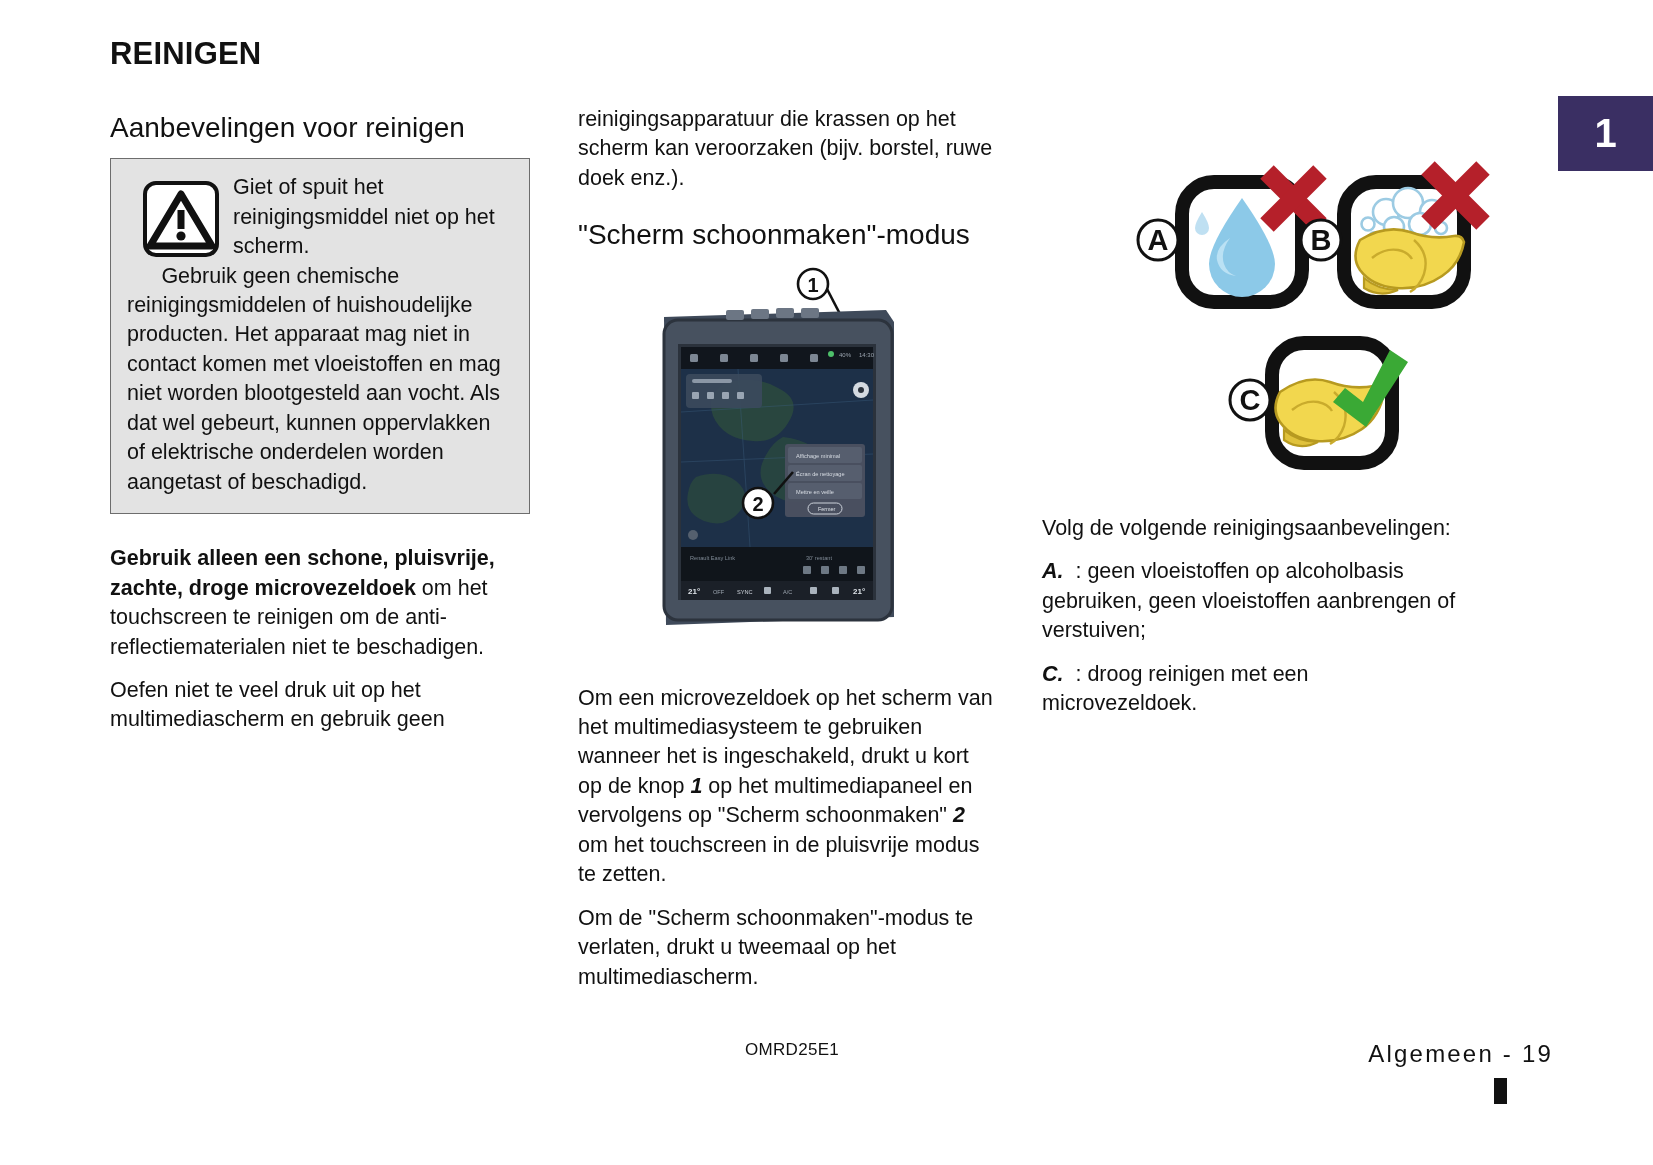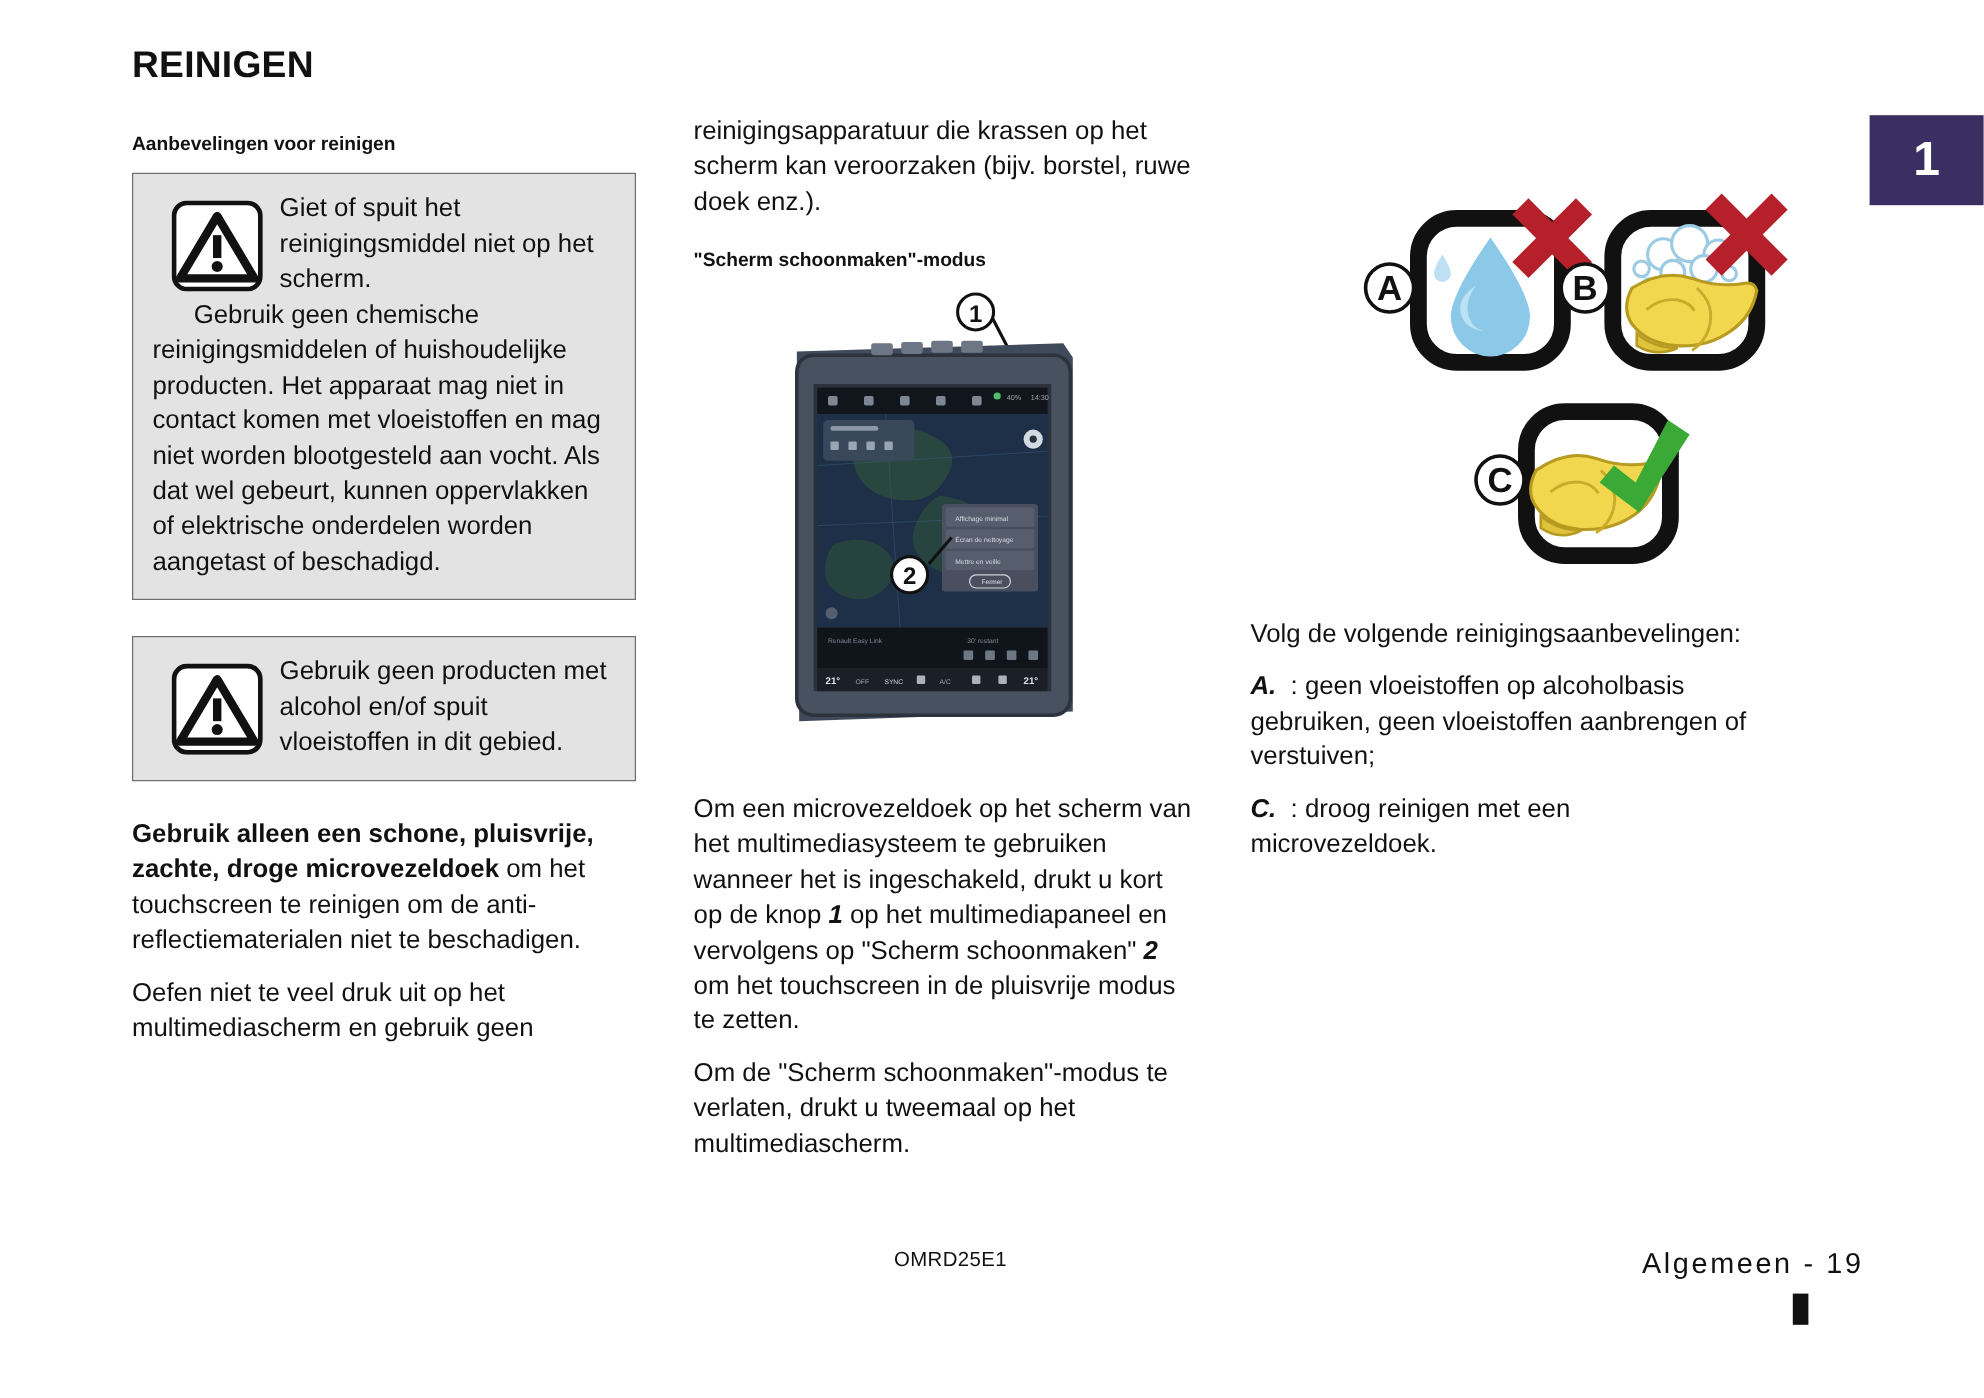--- a/index.html
+++ b/index.html
@@ -28,21 +28,21 @@
     font-size:31px;font-weight:bold;letter-spacing:.2px;
   }
 
   
   .col{position:absolute;top:0;}
   .col-left{left:110px;width:420px;}
   .col-mid{left:578px;width:415px;}
   .col-right{left:1042px;width:420px;}
 
   .section-title{
-    font-size:16px;font-weight:bold;margin:0 0 14px 0;line-height:1.15;
+    font-size:28px;font-weight:normal;margin:0 0 14px 0;line-height:1.15;
   }
   p{margin:0 0 14px 0;}
   .body{font-size:21.5px;line-height:1.37;}
   .b{font-weight:bold;margin-top:12px;}
   .bi{font-weight:bold;font-style:italic;}
 
   
   .warn-box{
     background:#e3e3e3;border:1px solid #6d6d6d;
     box-sizing:border-box;
@@ -103,41 +103,29 @@
         </svg>
       </div>
       <div class="warn-text">
         <span>Giet of spuit het reinigingsmiddel niet op het scherm.</span>
         <span style="display:block;height:0;"></span>
         <span style="margin-left:1.6em;">Gebruik geen chemische reinigingsmiddelen of huishoudelijke producten. Het apparaat mag niet in contact komen met vloeistoffen en mag niet worden blootgesteld aan vocht. Als dat wel gebeurt, kunnen oppervlakken of elektrische onderdelen worden aangetast of beschadigd.</span>
       </div>
       <div style="clear:both;"></div>
     </div>
 
-    <div class="warn-box">
-      <div class="warn-icon">
-        <svg viewBox="0 0 76 76" width="76" height="76" aria-hidden="true">
-          <rect x="2" y="2" width="72" height="72" rx="11" ry="11" fill="#ffffff" stroke="#111111" stroke-width="4"></rect>
-          <path d="M38 13 L69 65 L7 65 Z" fill="none" stroke="#111111" stroke-width="7" stroke-linejoin="round"></path>
-          <rect x="34.5" y="29" width="7" height="19" fill="#111111"></rect>
-          <circle cx="38" cy="55" r="4.6" fill="#111111"></circle>
-        </svg>
-      </div>
-      <div class="warn-text">Gebruik geen producten met alcohol en/of spuit vloeistoffen in dit gebied.</div>
-      <div style="clear:both;"></div>
-    </div>
 
     <p class="body">
       <span class="b">Gebruik alleen een schone, pluisvrije, zachte, droge microvezeldoek</span><span> om het touchscreen te reinigen om de anti-reflectiematerialen niet te beschadigen.</span>
     </p>
 
     <p class="body">Oefen niet te veel druk uit op het multimediascherm en gebruik geen</p>
   </div>
 
-  <div class="col col-mid" style="top:95px;">
+  <div class="col col-mid" style="top:105px;">
 
     <p class="body">reinigingsapparatuur die krassen op het scherm kan veroorzaken (bijv. borstel, ruwe doek enz.).</p>
 
     <div class="section-title" style="margin-top:26px;margin-bottom:10px;">"Scherm schoonmaken"-modus</div>
 
     <div class="fig-tablet">
       <svg viewBox="0 0 411 400" width="411" height="400" aria-hidden="true">
 
         <line x1="249" y1="27" x2="262" y2="52" stroke="#111111" stroke-width="2.6"></line>
 

